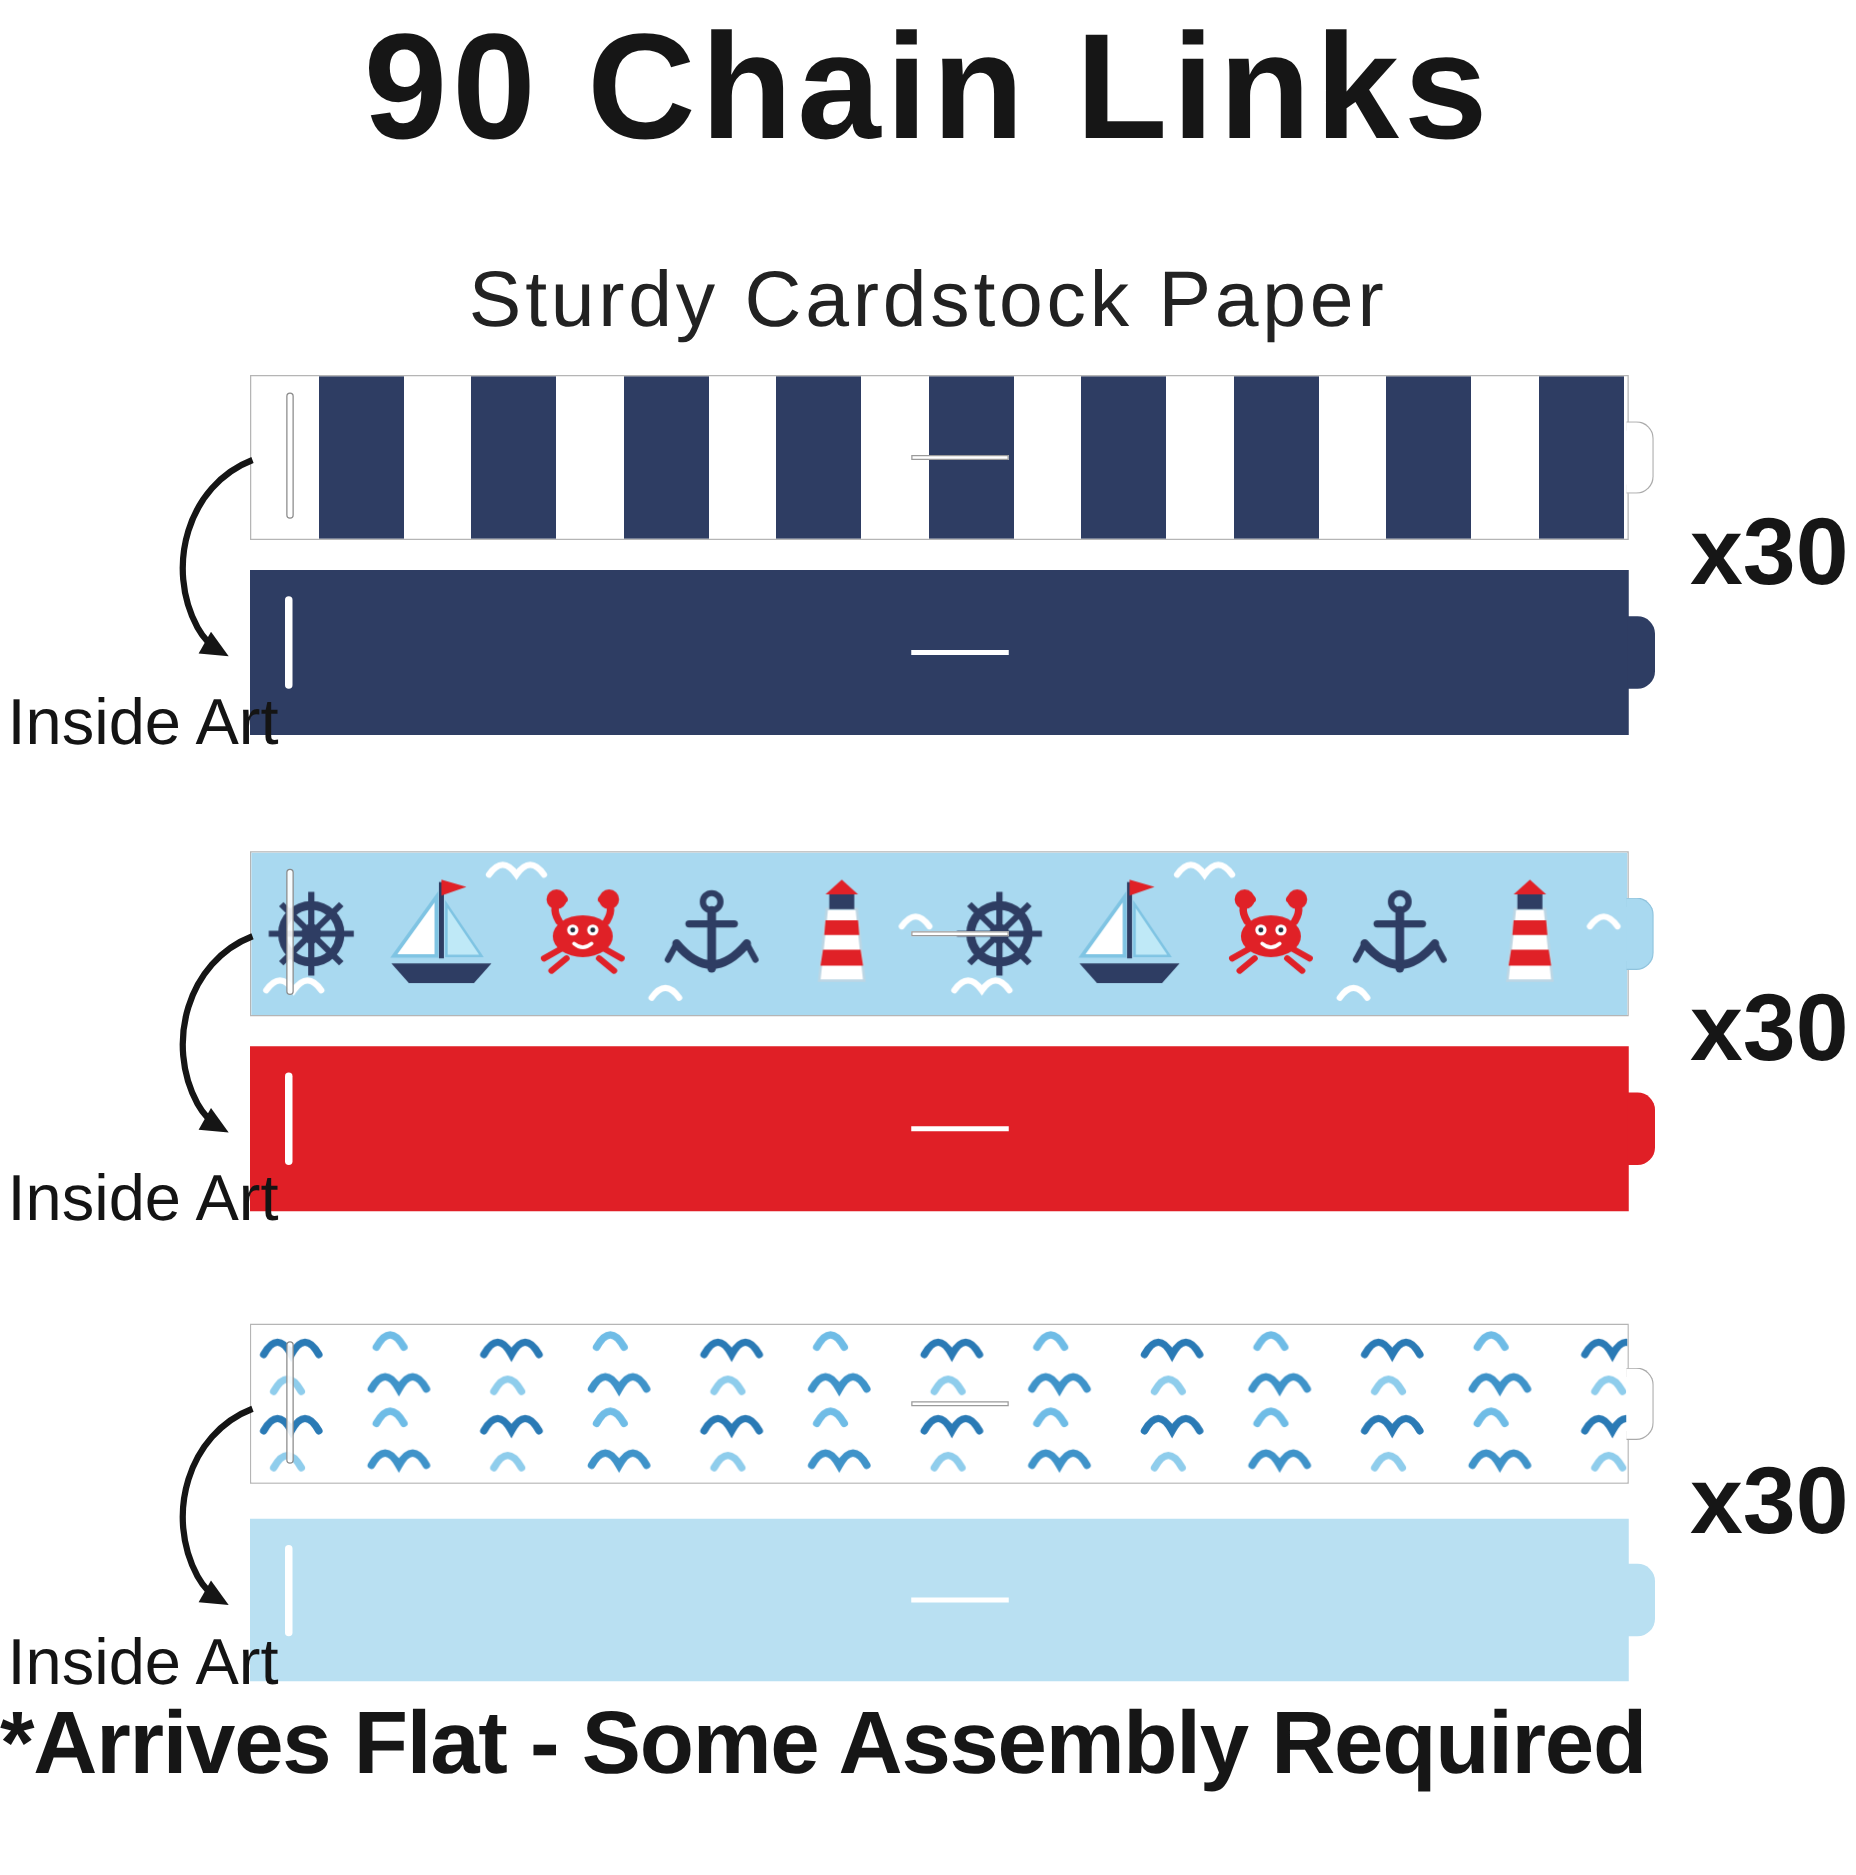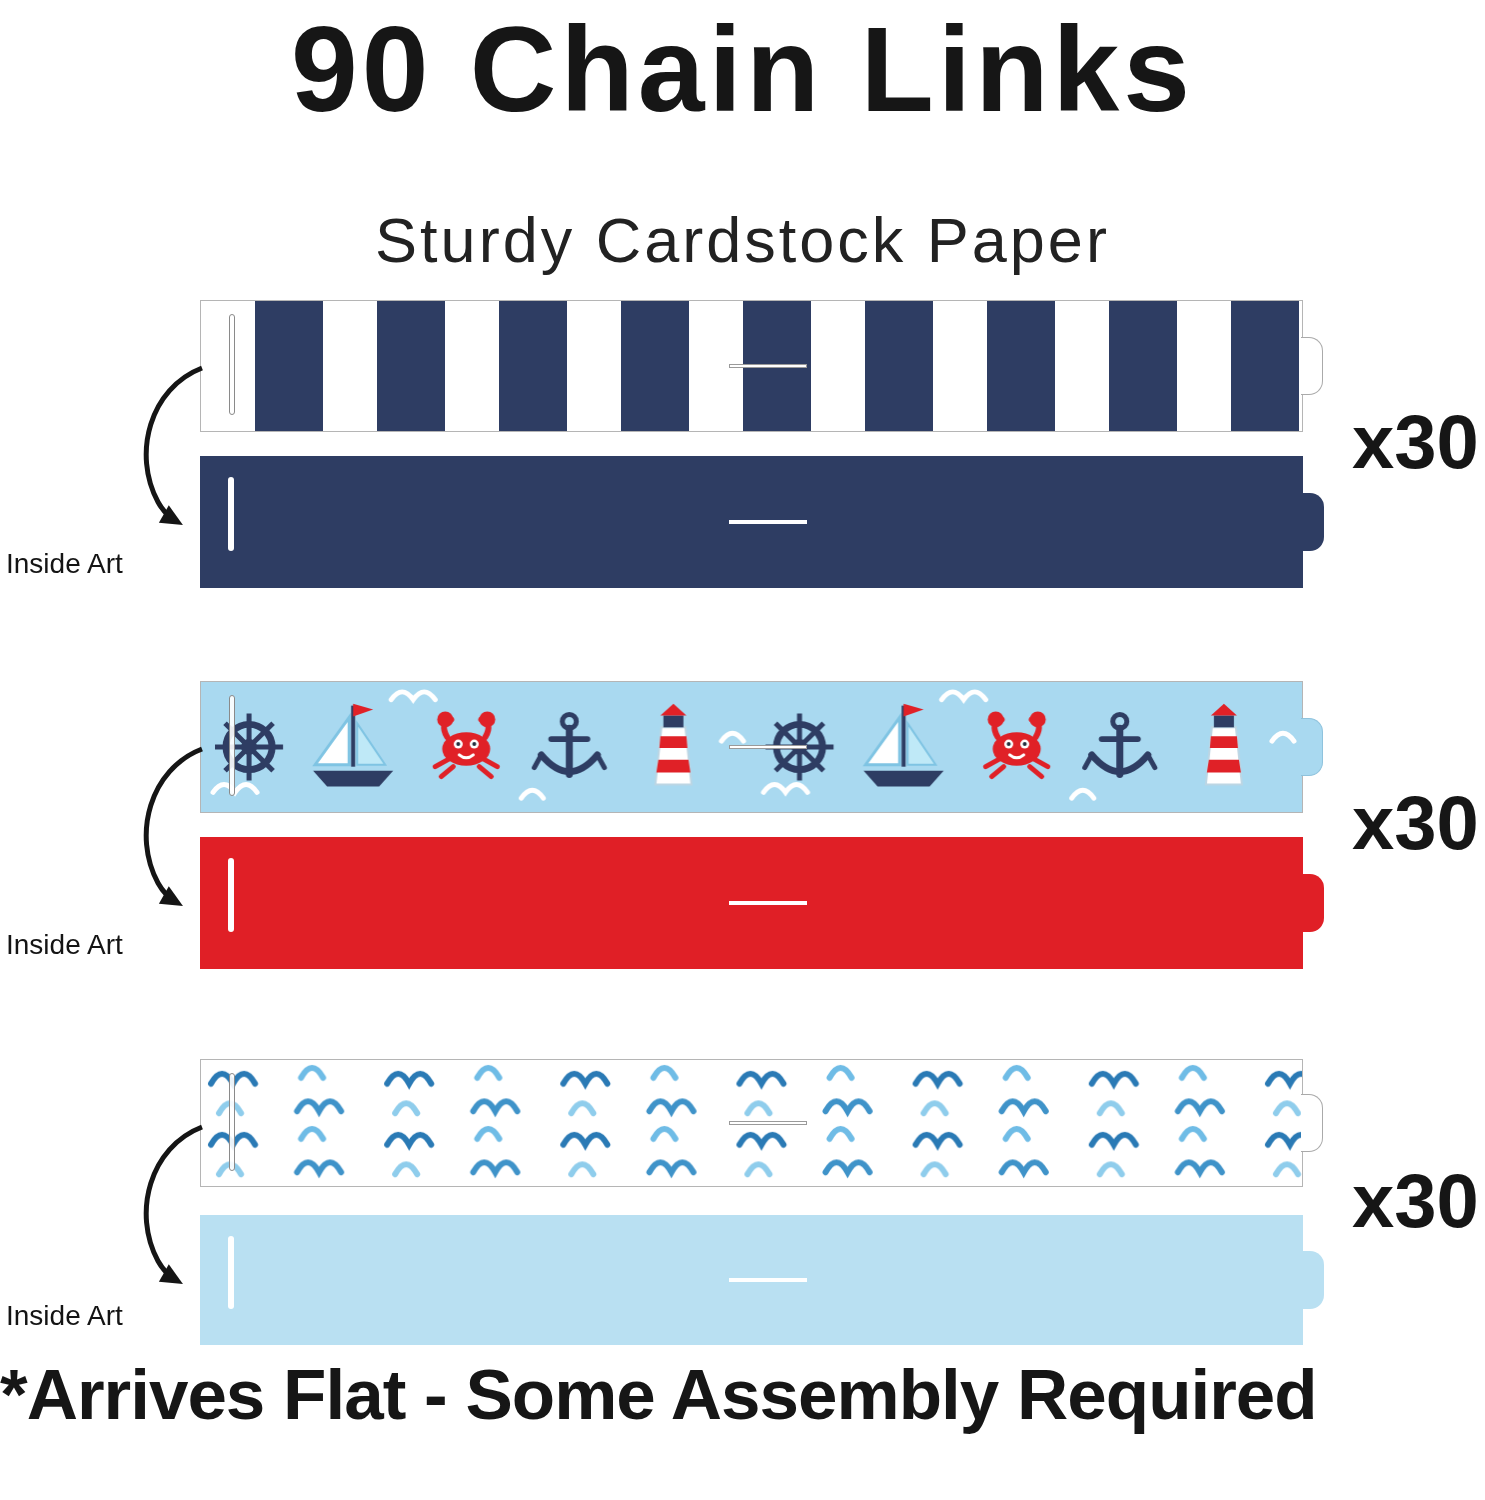--- a/index.html
+++ b/index.html
@@ -33,21 +33,21 @@
 
   .tab { position:absolute; right:-21px; top:50%; transform:translateY(-50%);
          width:22px; height:58px; border-radius:0 14px 14px 0; z-index:1; }
   .tab-navy { background:#2e3d63; }
   .tab-red { background:#e01f26; }
   .tab-light { background:#b9e0f2; }
   .tab-naut { background:#a9d9f0; border:1px solid #8fc3dd; border-left:none; }
   .tab-white { background:#ffffff; border:1px solid #aaaaaa; border-left:none; }
 
   .count { position:absolute; left:1352px; font-size:76px; font-weight:700; color:#161616;text-align:center; }
-  .inside-label { position:absolute; left:6px; font-size:28px; font-weight:400; color:#141414; }
+  .inside-label { position:absolute; left:6px; font-size:52px; font-weight:400; color:#141414; }
   .arrow { position:absolute; left:128px; width:100px; height:175px; }
 
   
   .p1-out { top:300px; }  .p1-in { top:456px; }  .p1-count { top:398px; } .p1-arrow { top:362px; } .p1-label { top:548px; }
   .p2-out { top:681px; }  .p2-in { top:837px; }  .p2-count { top:779px; } .p2-arrow { top:743px; } .p2-label { top:929px; }
   .p3-out { top:1059px; height:128px; } .p3-in { top:1215px; height:130px; } .p3-count { top:1157px; } .p3-arrow { top:1121px; } .p3-label { top:1300px; }
 
   .footer {
     position:absolute; top:1354px; left:0; width:100%; text-align:left;
     font-size:71px; font-weight:700; letter-spacing:-1px; color:#161616; white-space:nowrap;

